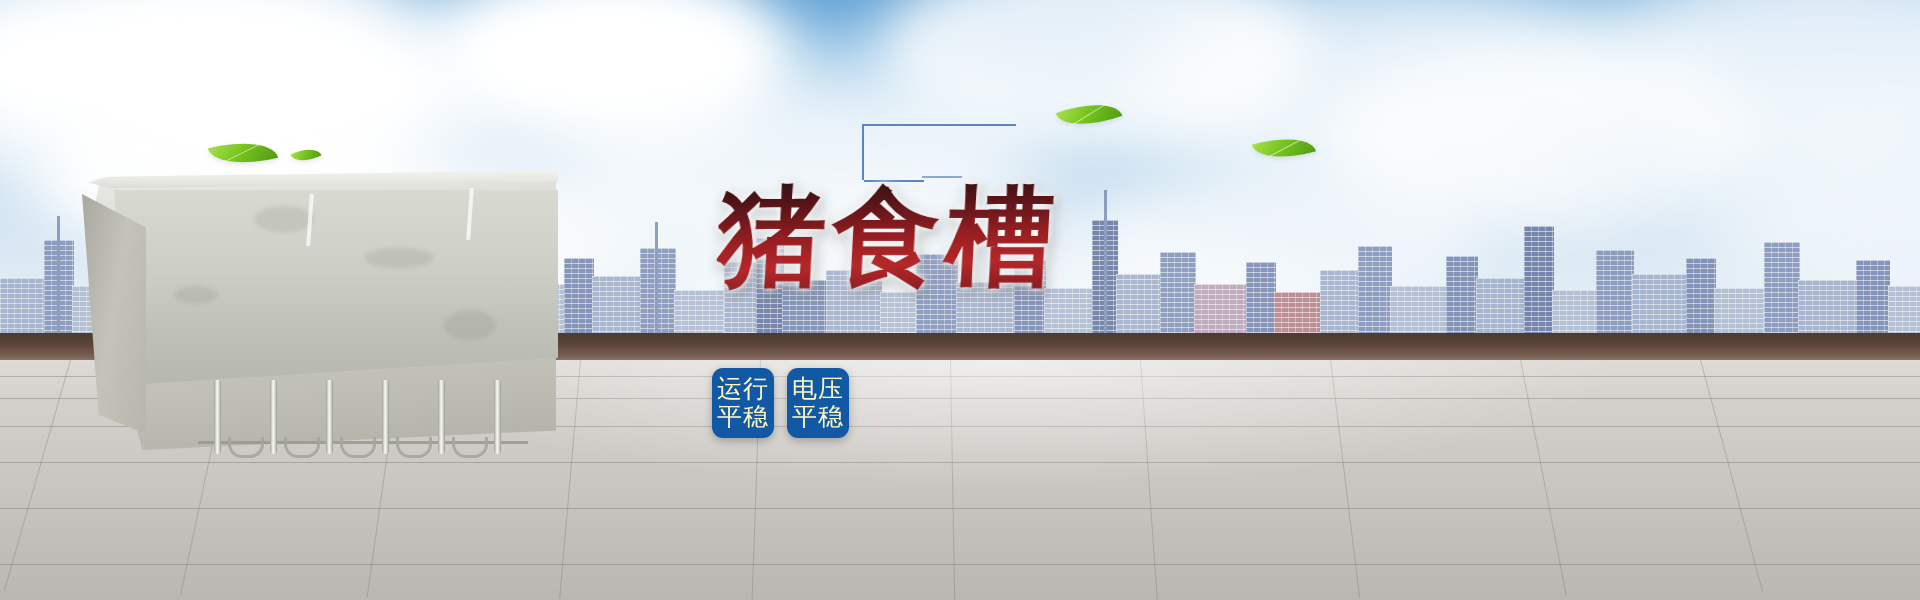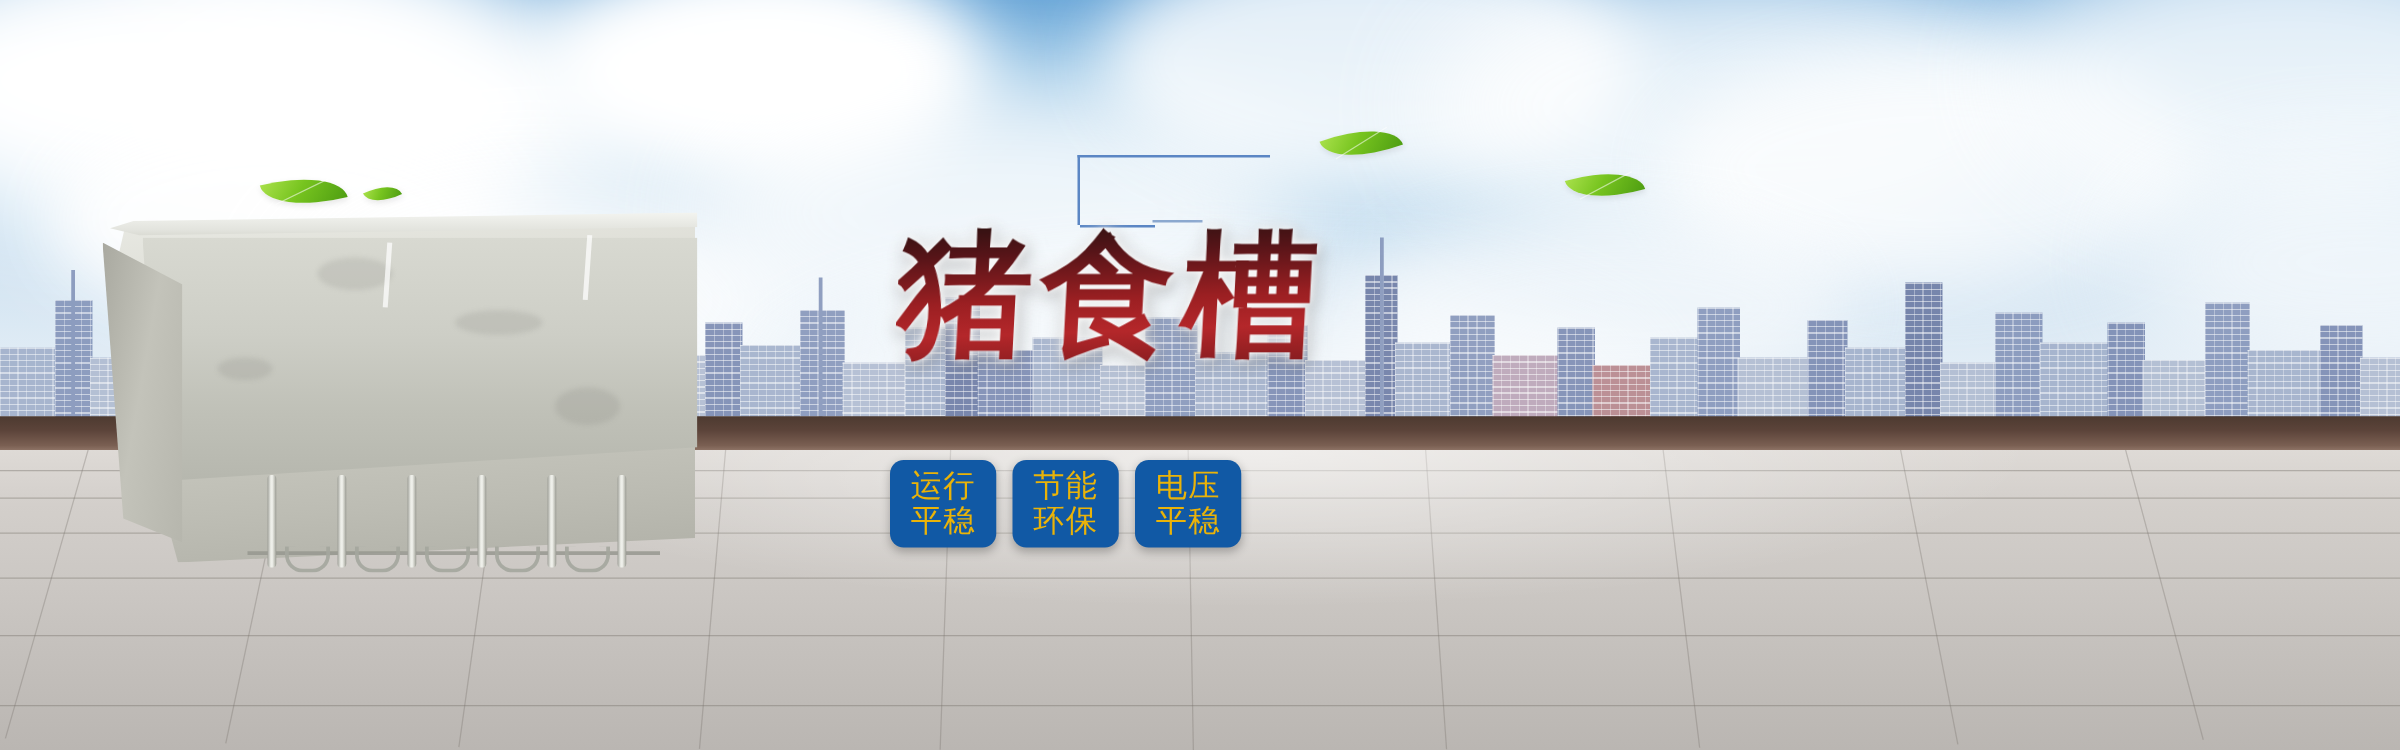--- a/index.html
+++ b/index.html
@@ -144,24 +144,24 @@
     font-family:"DejaVu Sans","Liberation Sans",sans-serif;
     color:#182844;
     text-shadow:
       -2px -2px 0 #fff, 2px -2px 0 #fff, -2px 2px 0 #fff, 2px 2px 0 #fff,
       -3px 0 0 #fff, 3px 0 0 #fff, 0 -3px 0 #fff, 0 3px 0 #fff,
       0 6px 9px rgba(0,0,0,.28);
   }
 
   .tags{position:absolute;left:12px;top:268px;display:flex;gap:13px;}
   .tag{
-    width:85px;height:70px;border-radius:11px;
+    width:62px;height:70px;border-radius:11px;
     background:#1159a5;
     display:flex;flex-direction:column;align-items:center;justify-content:center;
-    color:#eab308;line-height:1.14;
+    color:#fef9c3;line-height:1.14;
     font-size:25px;letter-spacing:1px;
     font-family:"DejaVu Sans","Liberation Sans",sans-serif;
     box-shadow:0 3px 8px rgba(0,0,0,.26);
   }
   .tag span{display:block;}
 </style>
 </head>
 <body>
 
 <div class="banner">
@@ -306,24 +306,20 @@
 
     <div class="headline">猪食槽</div>
 
 
     <div class="tags">
       <div class="tag">
         <span>运行</span>
         <span>平稳</span>
       </div>
       <div class="tag">
-        <span>节能</span>
-        <span>环保</span>
-      </div>
-      <div class="tag">
         <span>电压</span>
         <span>平稳</span>
       </div>
     </div>
 
   </div>
 
 </div>
 
 </body></html>

